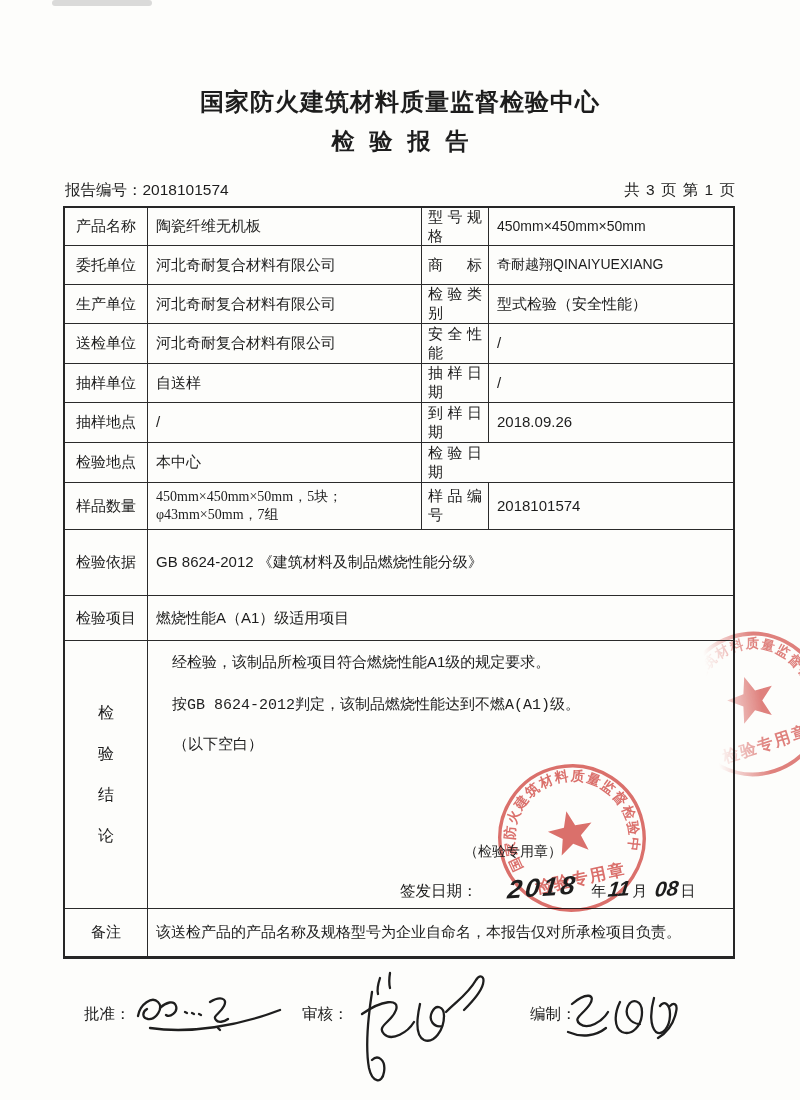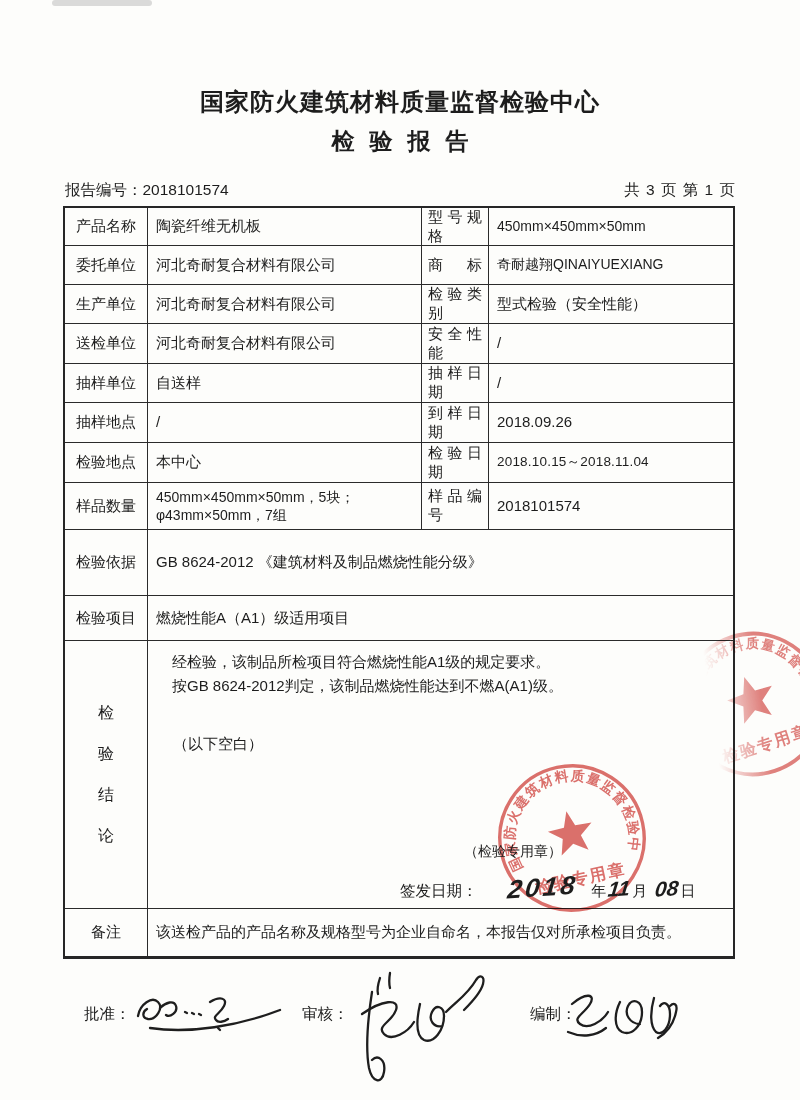--- a/index.html
+++ b/index.html
@@ -22,28 +22,28 @@
   .trow:first-child{border-top:none;}
   .cell{box-sizing:border-box;display:flex;align-items:center;font-size:15px;line-height:1.25;}
   .lc{flex:0 0 82px;justify-content:center;}
   .vc{flex:0 0 274px;border-left:1px solid #2b2b2b;padding-left:8px;padding-right:4px;}
   .l3{flex:0 0 67px;border-left:1px solid #2b2b2b;padding:0 6px;}
   .l3 .j{width:100%;text-align:justify;text-align-last:justify;}
   .v4{flex:1 1 auto;border-left:1px solid #2b2b2b;padding-left:8px;padding-right:2px;}
   .vfull{flex:1 1 auto;border-left:1px solid #2b2b2b;padding-left:8px;}
   .fs14{font-size:14px;}
   .fs135{font-size:13.5px;letter-spacing:0.2px;}
-  .wrap2{font-size:14px;line-height:18px;}
+  .wrap2{font-size:14px;line-height:18px;font-family:Liberation Serif, serif;}
 
   
   .vert{flex-direction:column;justify-content:center;gap:21px;font-size:16px;}
   .concl{flex:1 1 auto;border-left:1px solid #2b2b2b;position:relative;display:block;}
   .para{position:absolute;font-size:15px;}
   .p1{left:24px;top:12px;}
-  .p2{left:24px;top:36px;}
+  .p2{left:24px;top:56px;font-family:Liberation Mono, monospace;}
   .p3{left:25px;top:94px;text-align:center;}
   .sealnote{position:absolute;left:316px;top:202px;font-size:14px;}
   .dateline{position:absolute;left:252px;top:230px;display:flex;align-items:baseline;white-space:nowrap;}
   .dl{font-size:15.5px;margin-right:30px;}
   .unit{font-size:15px;}
   .hand{font-style:italic;font-weight:600;display:inline-block;transform:skewX(-10deg) rotate(-4deg);}
   .hy{font-size:26px;letter-spacing:3px;margin-right:14px;}
   .hm{font-size:21px;margin:0 2px;}
   .hd{font-size:21px;margin:0 2px 0 8px;}
 
@@ -131,21 +131,20 @@
       </div>
     <div class="cell v4">2018.09.26</div>
   </div>
 
   <div class="trow" style="height:40px">
     <div class="cell lc">检验地点</div>
     <div class="cell vc">本中心</div>
     <div class="cell l3">
         <span class="j">检验日期</span>
       </div>
-    <div class="cell v4 fs135">2018.10.15～2018.11.04</div>
   </div>
 
   <div class="trow" style="height:47px">
     <div class="cell lc">样品数量</div>
     <div class="cell vc wrap2">450mm×450mm×50mm，5块；φ43mm×50mm，7组</div>
     <div class="cell l3">
         <span class="j">样品编号</span>
       </div>
     <div class="cell v4">2018101574</div>
   </div>

